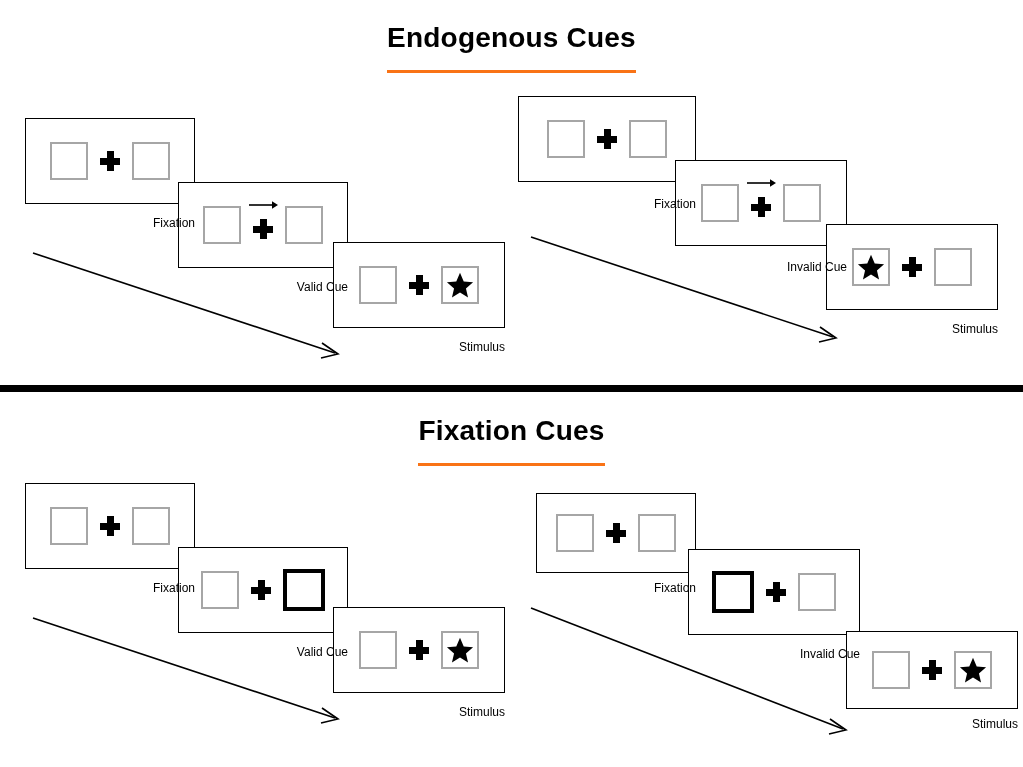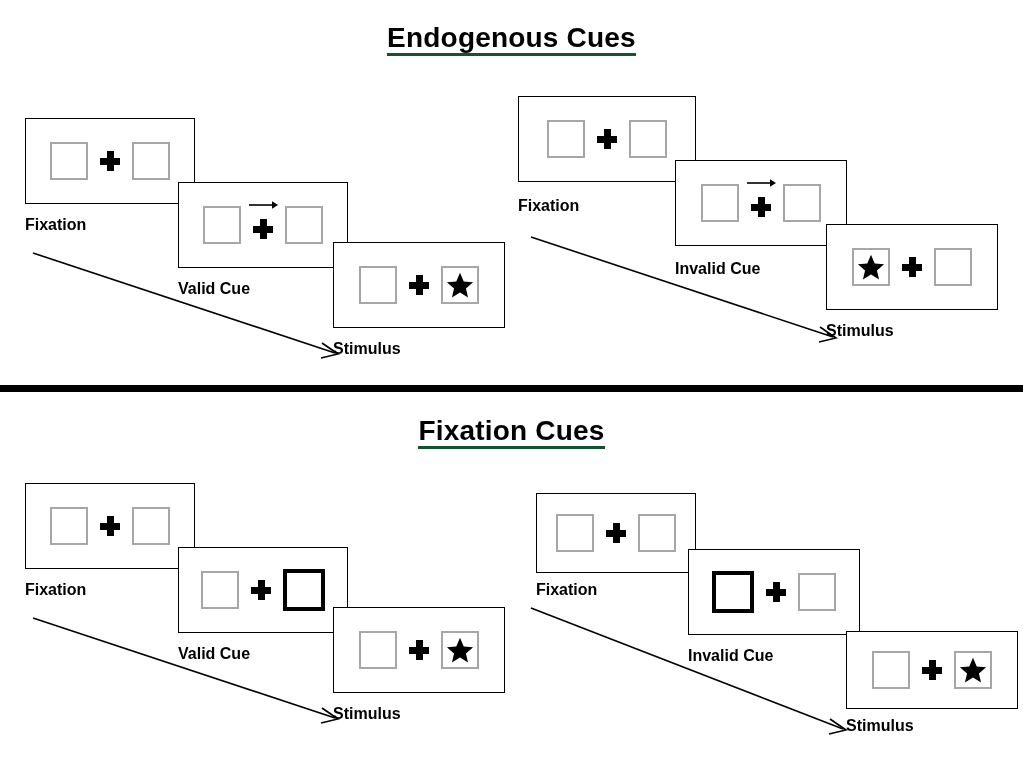--- a/index.html
+++ b/index.html
@@ -18,22 +18,22 @@
   .section-title {
     position: absolute;
     width: 100%;
     text-align: center;
     font-size: 28px;
     font-weight: bold;
     color: #000000;
     letter-spacing: 0.2px;
   }
   .section-title span {
-    border-bottom: 3px solid #14532d;
-    padding-bottom: 0;
+    border-bottom: 3px solid #f97316;
+    padding-bottom: 17px;
   }
 
   .divider {
     position: absolute;
     left: 0;
     width: 1023px;
     height: 7px;
     background: #000000;
   }
 
@@ -112,25 +112,25 @@
     position: absolute;
     top: -2px;
     left: 50%;
     transform: translateX(-50%);
     width: 30px;
     height: 12px;
   }
 
   .panel-label {
     position: absolute;
-    font-size: 16px;
-    font-weight: bold;
+    font-size: 12px;
+    font-weight: normal;
     color: #000000;
     white-space: nowrap;
-    text-align: left;
+    text-align: right;
   }
 
   .timeline-arrow {
     position: absolute;
     overflow: visible;
   }
 </style>
 </head>
 <body>
 

